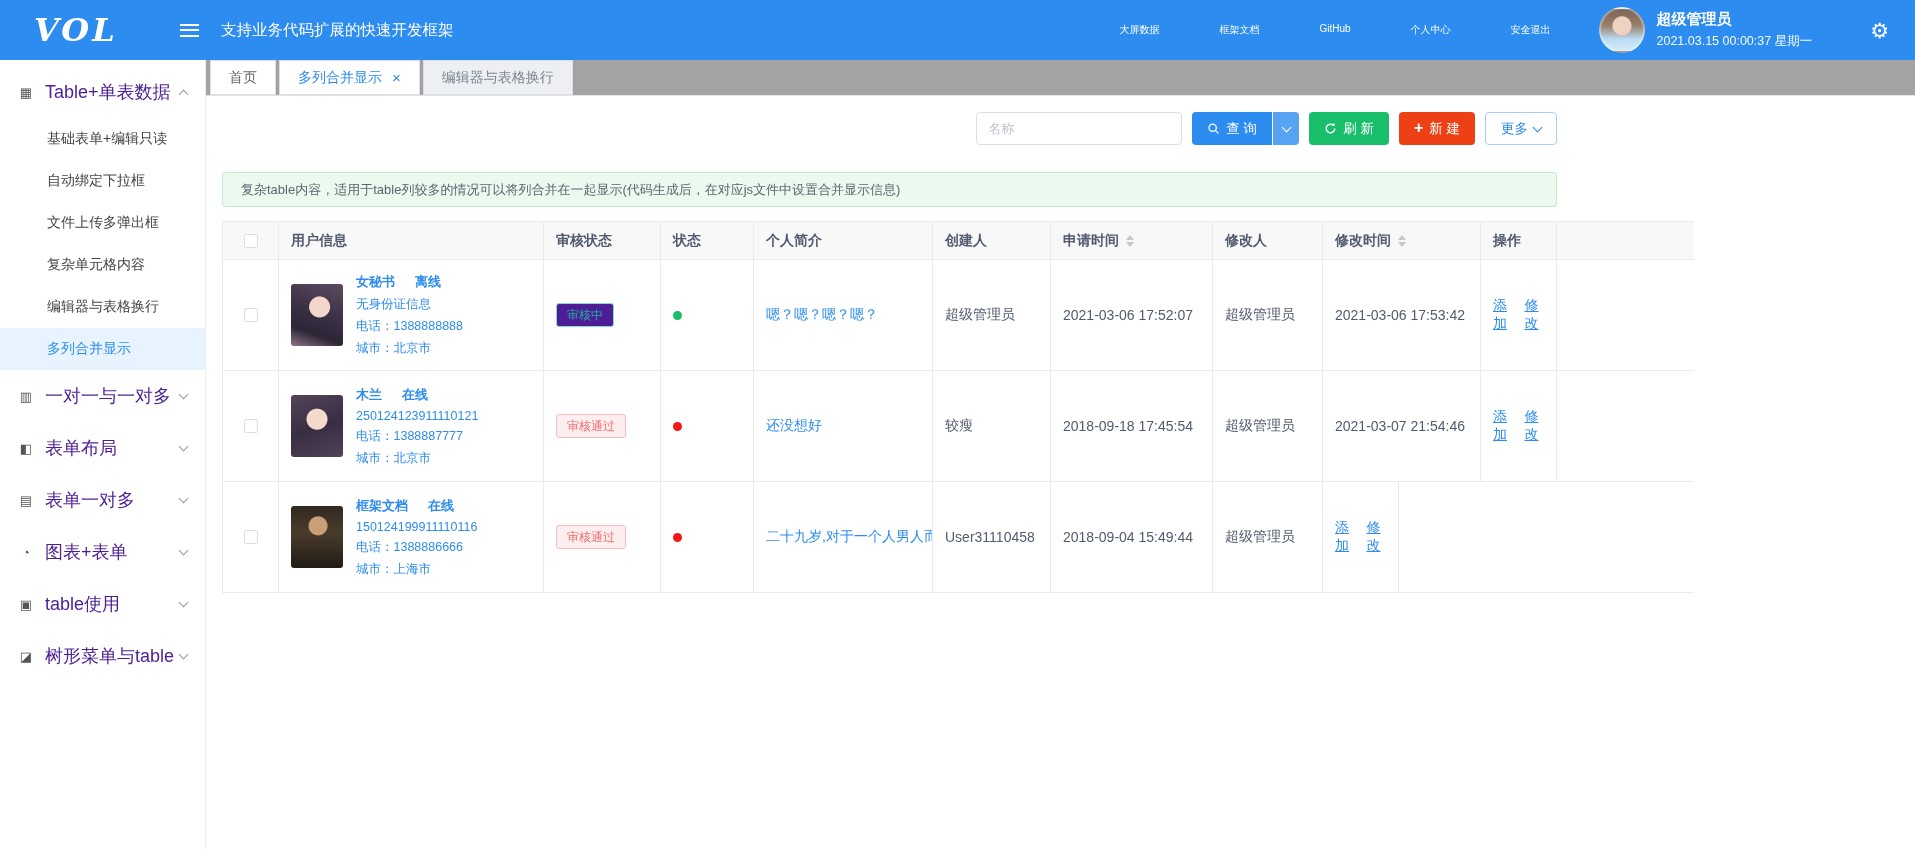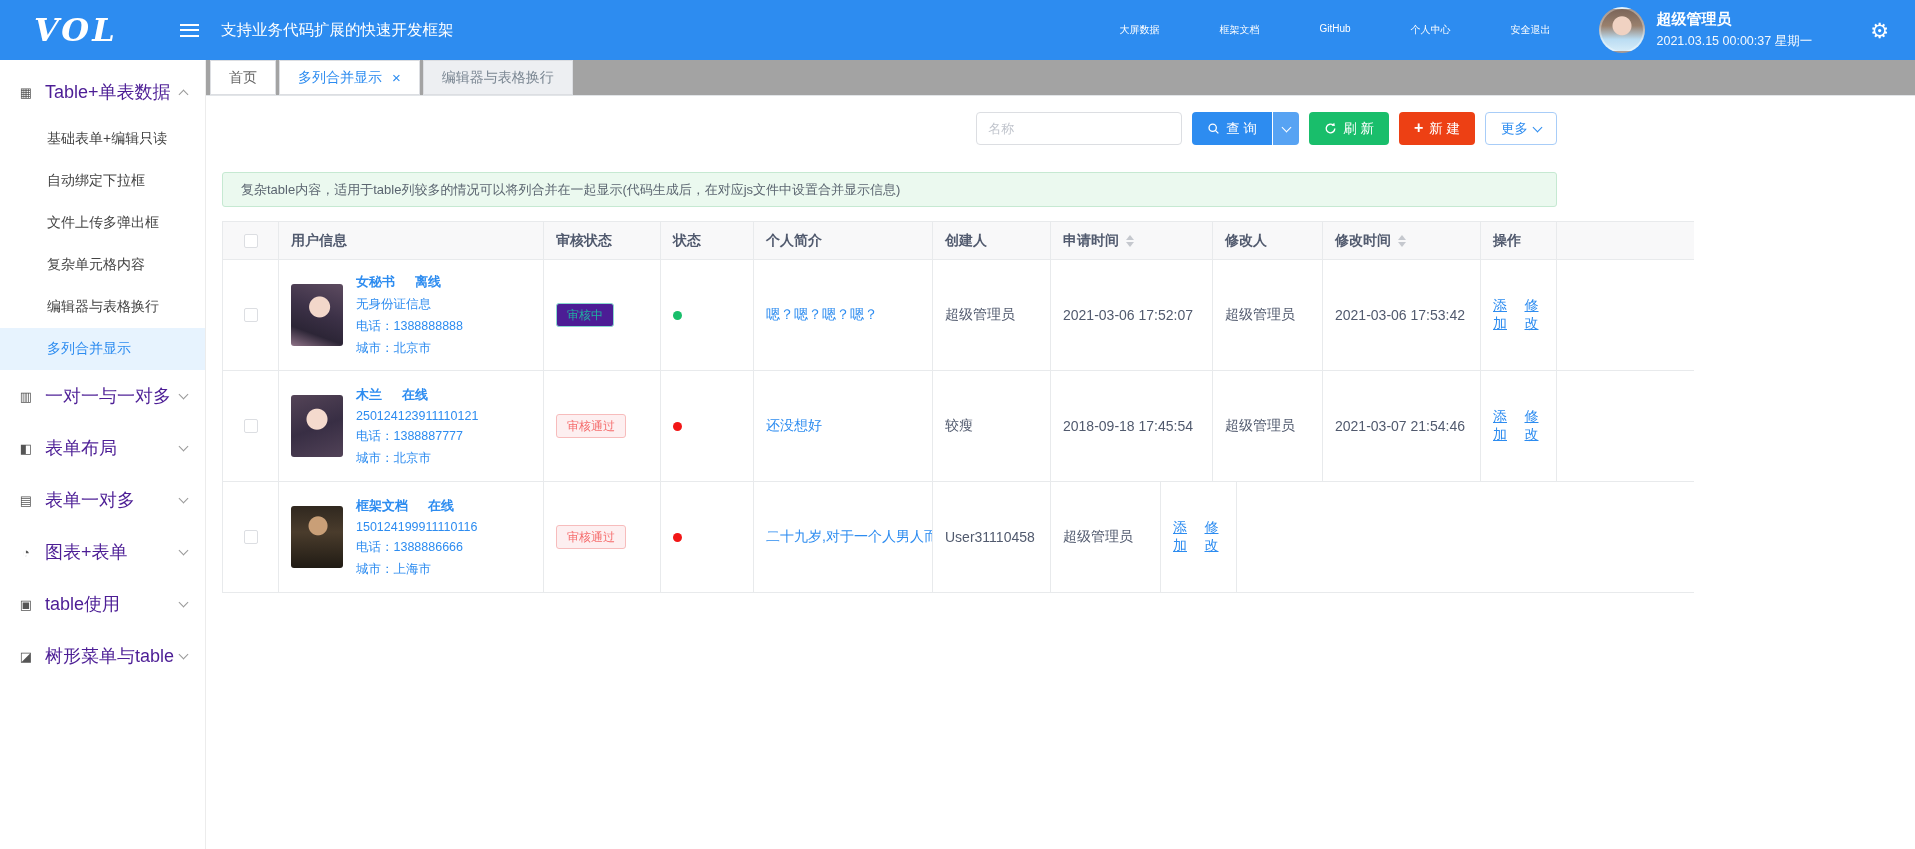--- a/index.html
+++ b/index.html
@@ -416,20 +416,21 @@
     <div class="td c-audit">
               <span class="badge approved">审核通过</span>
             </div>
     <div class="td c-status">
               <span class="dot red"></span>
             </div>
     <div class="td c-intro">
               <span class="intro">二十九岁,对于一个人男人而言</span>
             </div>
     <div class="td c-creator">User31110458</div>
+    <div class="td c-apply">2018-09-04 15:49:44</div>
     <div class="td c-modifier">超级管理员</div>
     <div class="td c-ops">
       <a class="op">添加</a>
       <a class="op">修改</a>
     </div>
   </div>
 </div>
     </div>
   </div>
 </div>

